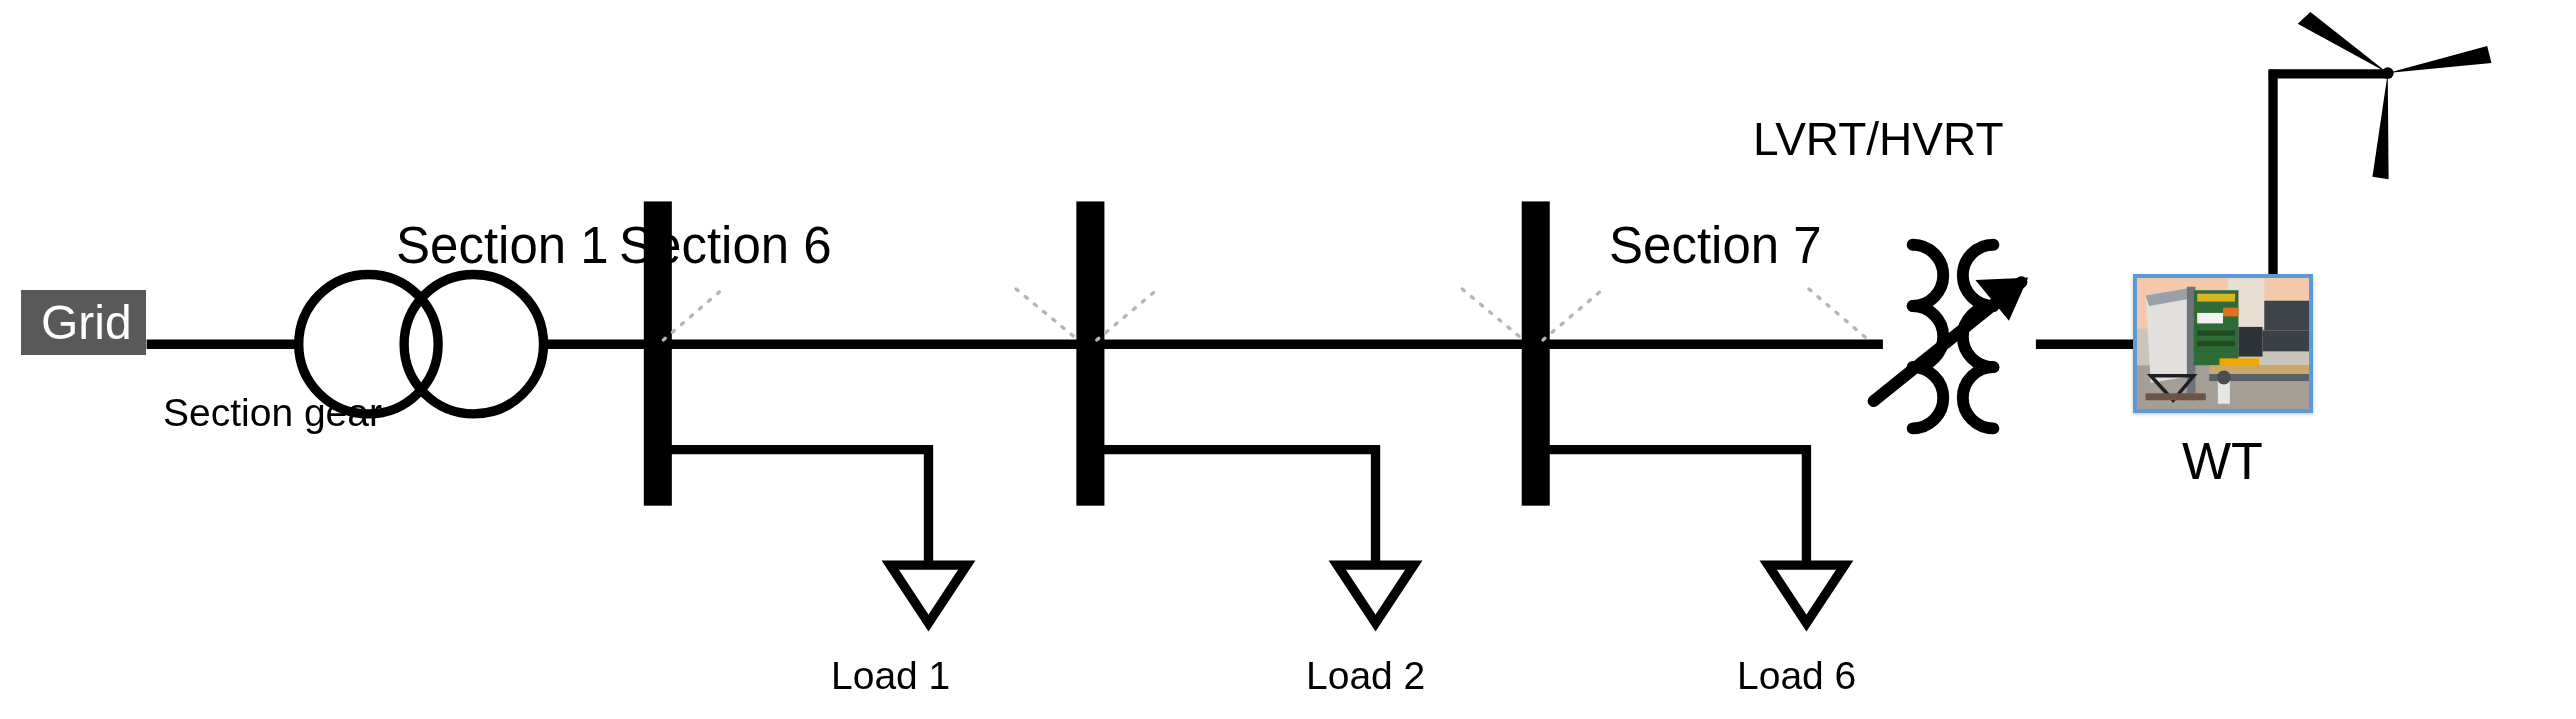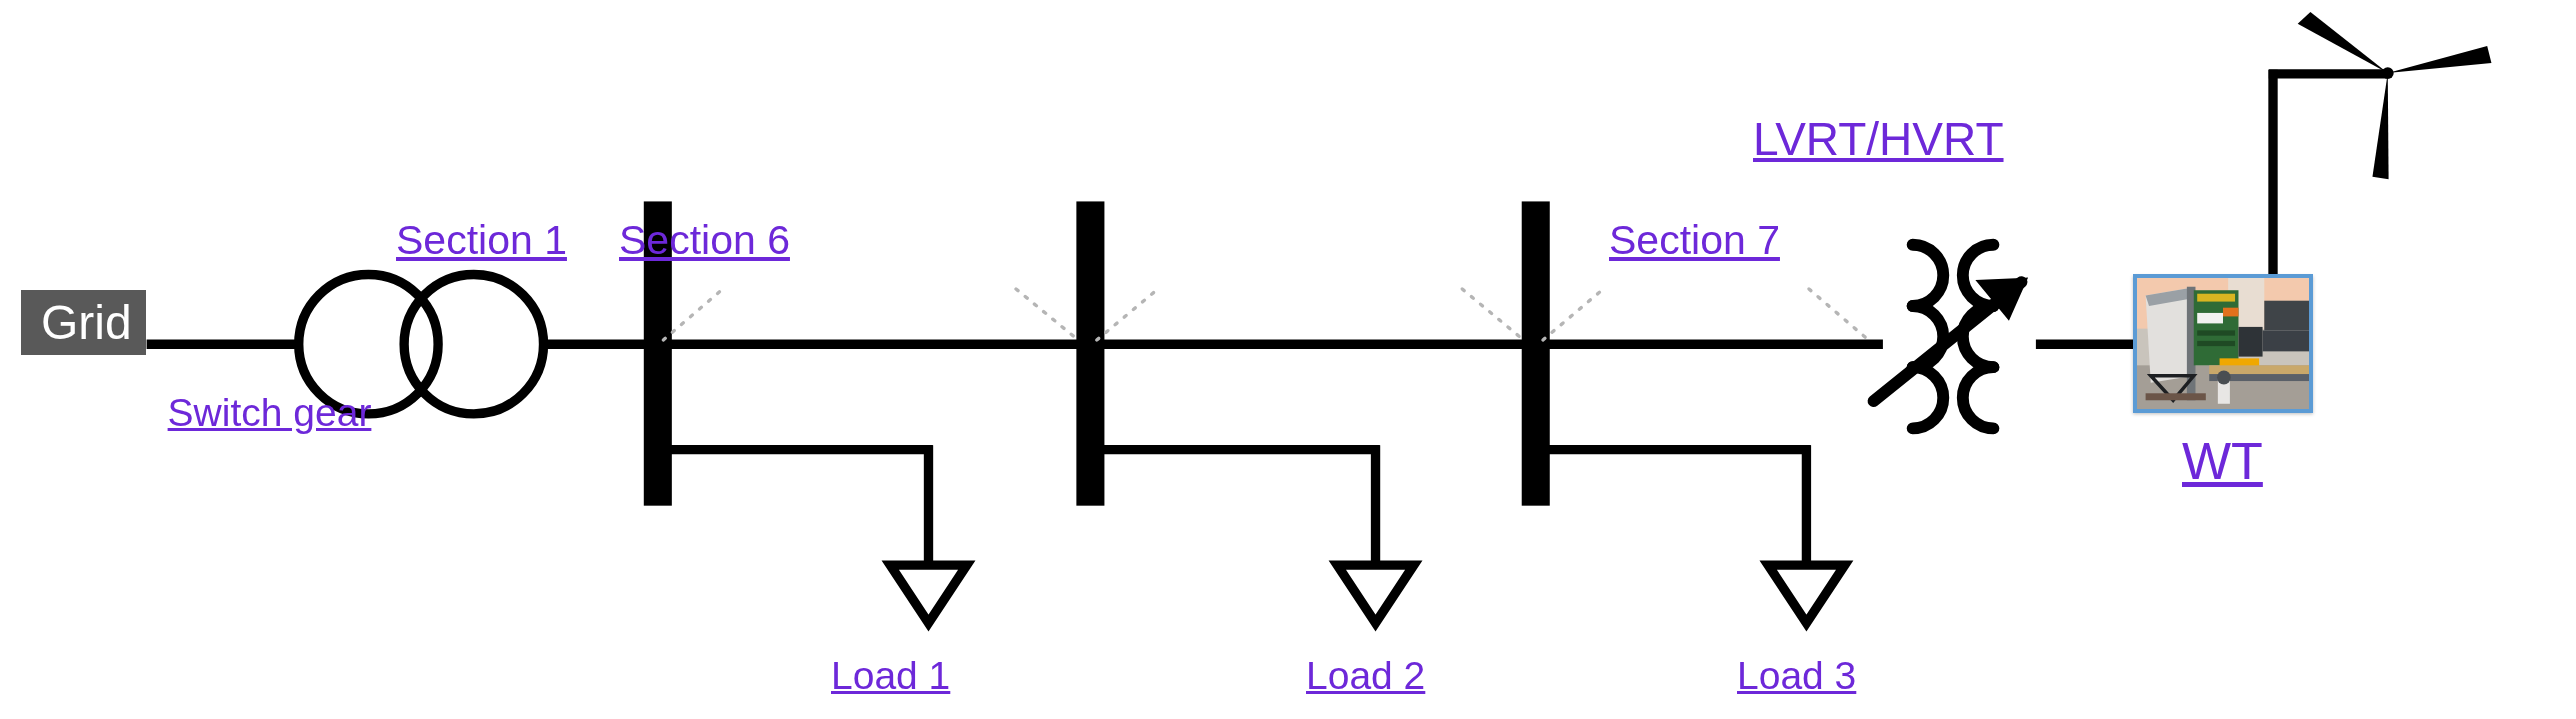--- a/index.html
+++ b/index.html
@@ -19,28 +19,27 @@
   }
   #diagram {
     position: absolute;
     left: 0;
     top: 0;
     width: 2576px;
     height: 719px;
   }
   .lbl {
     position: absolute;
-    color: #6d28d9;
+    color: #000000;
     font-family: "Liberation Sans", sans-serif;
     white-space: nowrap;
     line-height: 1;
-    text-decoration: underline;
   }
   .lbl-section {
-    font-size: 41px;
+    font-size: 51px;
   }
   .lbl-load {
     font-size: 39px;
   }
   .lbl-sg {
     font-size: 39px;
     text-align: center;
   }
   .lbl-lvrt {
     font-size: 46px;
@@ -201,28 +200,28 @@
       <rect x="96" y="92" width="46" height="12" fill="#f0a800"></rect>
       <rect x="84" y="100" width="116" height="10" fill="#c9a86a"></rect>
       <rect x="84" y="110" width="116" height="8" fill="#5a6068"></rect>
       <polygon points="16,112 42,140 66,112" fill="none" stroke="#1d1f22" stroke-width="4"></polygon>
       <rect x="10" y="132" width="70" height="8" fill="#6b5548"></rect>
       <rect x="94" y="112" width="14" height="32" fill="#e8e6e4"></rect>
       <circle cx="101" cy="114" r="8" fill="#4a4e52"></circle>
     </svg>
   </div>
 
-  <div class="lbl lbl-sg" style="left:163px; top:393px; width:213px;">Switch gear</div>
+  <div class="lbl lbl-sg" style="left:163px; top:393px; width:213px;">Section gear</div>
 
   <div class="lbl lbl-section" style="left:396px; top:220px;">Section 1</div>
   <div class="lbl lbl-section" style="left:619px; top:220px;">Section 6</div>
   <div class="lbl lbl-section" style="left:1609px; top:220px;">Section 7</div>
 
   <div class="lbl lbl-load" style="left:831px; top:656px;">Load 1</div>
   <div class="lbl lbl-load" style="left:1306px; top:656px;">Load 2</div>
-  <div class="lbl lbl-load" style="left:1737px; top:656px;">Load  3</div>
+  <div class="lbl lbl-load" style="left:1737px; top:656px;">Load  6</div>
 
   <div class="lbl lbl-lvrt" style="left:1753px; top:116px;">LVRT/HVRT</div>
 
   <div class="lbl lbl-wt" style="left:2182px; top:435px;">WT</div>
 
 </div>
 
 
 </body></html>

